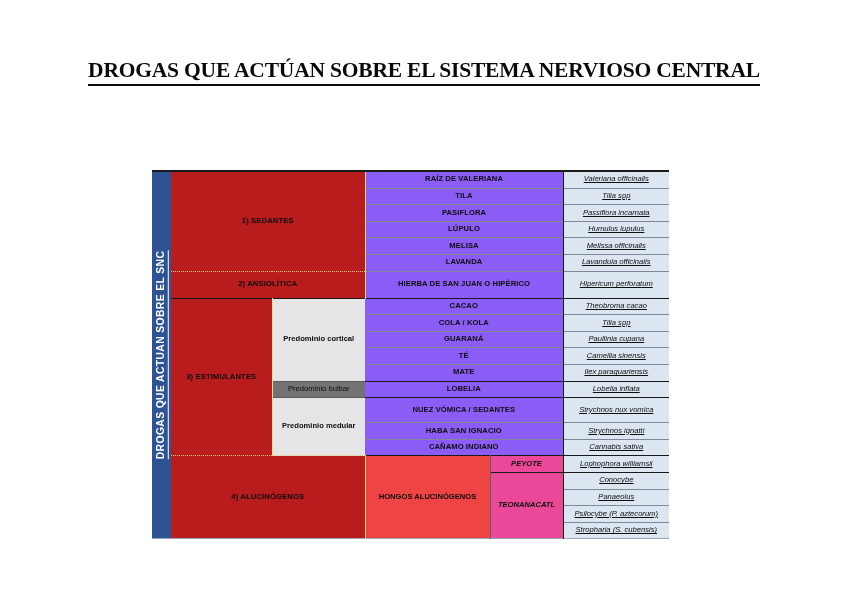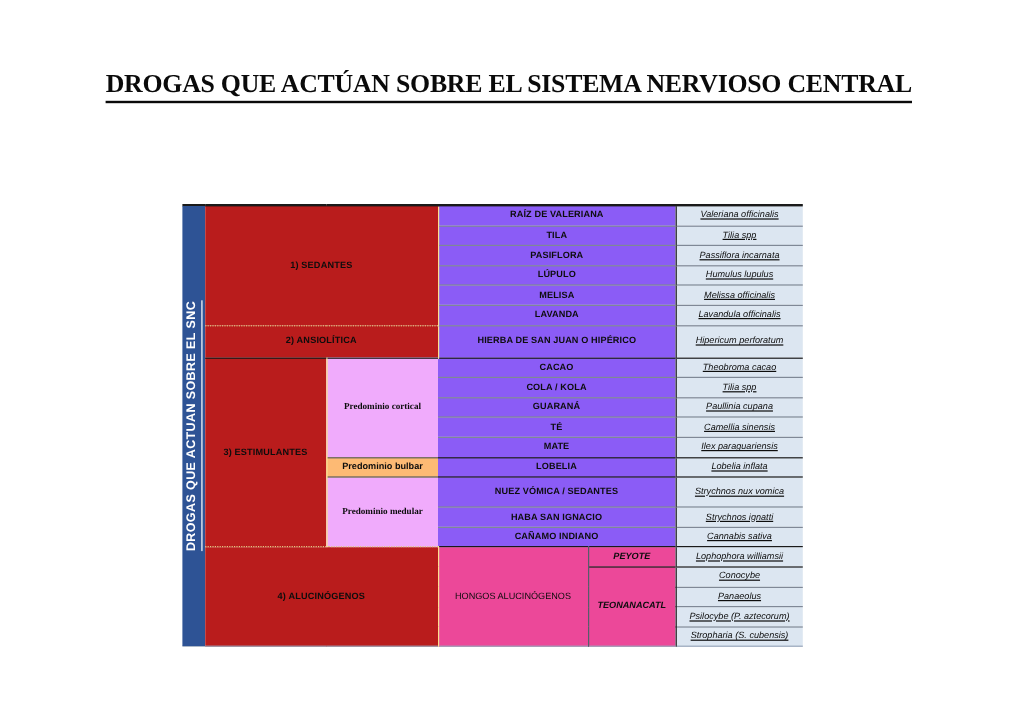--- a/index.html
+++ b/index.html
@@ -82,31 +82,30 @@
     font-weight: bold;
     font-size: 8.4px;
     letter-spacing: 0.15px;
     border-right: 1px solid #fbdf8e;
   }
   .cat-sep-top { border-top: 1.4px solid #1a1a1a; }
   .cat-dot-top { border-top: 1px dotted #e2c983; }
 
   
   .sub {
-    background: #fdba74;
-    font-weight: bold;
+    background: #737373;
+    font-weight: normal;
     font-size: 8px;
     border-top: 1.4px solid #5c5c5c;
     border-bottom: 1.4px solid #5c5c5c;
   }
   .sub-plain {
-    background: #f0abfc;
+    background: #e5e5e5;
     font-weight: bold;
     font-size: 8px;
-    font-family: Liberation Serif, serif;
   }
 
   
   .name {
     background: #8b5cf6;
     font-weight: bold;
     font-size: 7.9px;
     letter-spacing: 0.1px;
     border-top: 1px solid #7f8896;
     border-right: 1.4px solid #1a1a1a;
@@ -115,22 +114,22 @@
     background: #dce6f1;
     font-style: italic;
     font-size: 7.9px;
     border-top: 1px solid #7f8896;
     text-decoration: underline;
   }
   .sci-first { border-top: none; }
   .name-first { border-top: none; }
 
   .grp-name {
-    background: #ec4899;
-    font-weight: normal;
+    background: #ef4444;
+    font-weight: bold;
     font-size: 7.9px;
     border-top: 1.4px solid #1a1a1a;
     border-right: 1.4px solid #555d6b;
   }
   .inner-sub {
     background: #ec4899;
     font-weight: bold;
     font-size: 7.9px;
     border-right: 1.4px solid #1a1a1a;
     border-top: 1px solid #7f8896;

